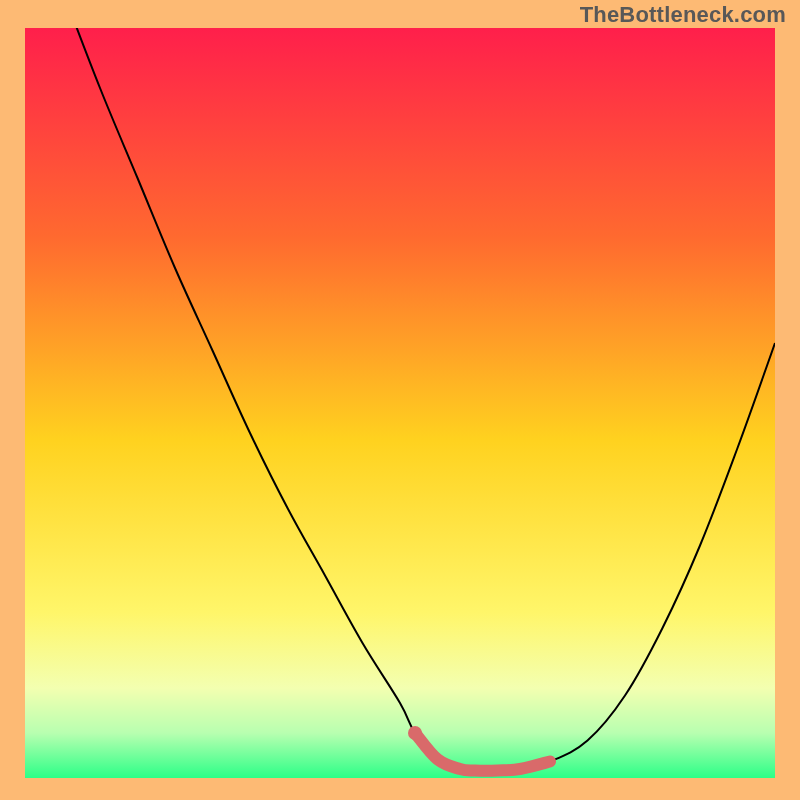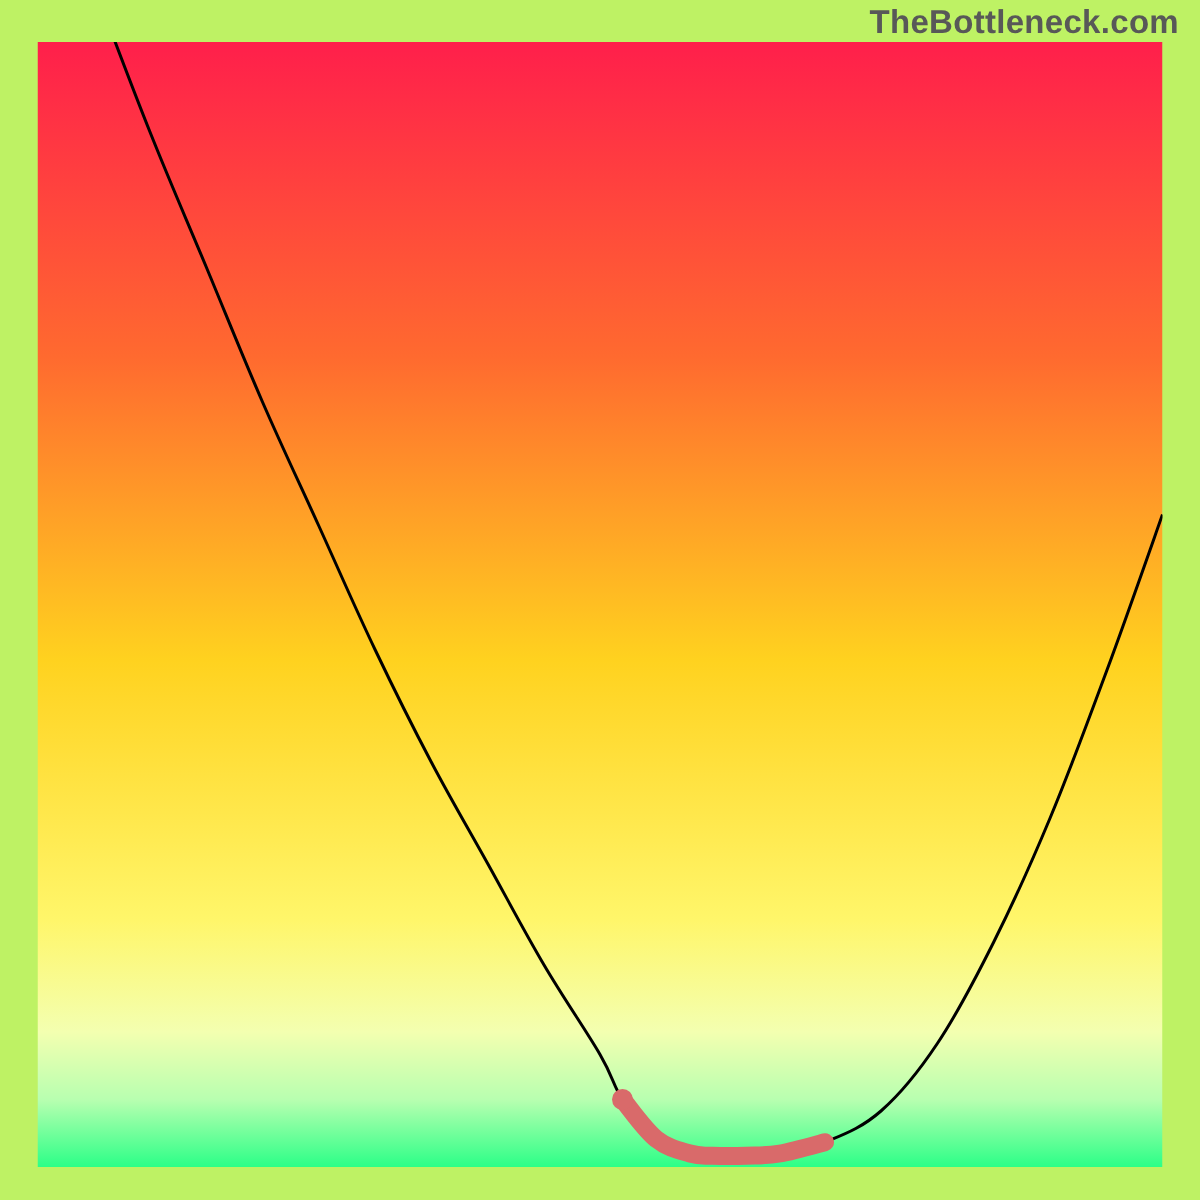--- a/index.html
+++ b/index.html
@@ -10,21 +10,21 @@
     background: #000;
     overflow: hidden;
     font-family: Arial, Helvetica, sans-serif;
   }
   .frame {
     position: absolute;
     left: 0;
     top: 0;
     width: 800px;
     height: 800px;
-    background: #bef264;
+    background: #fdba74;
   }
   .watermark {
     position: absolute;
     top: 2px;
     right: 14px;
     color: #585858;
     font-size: 22px;
     font-weight: 600;
     letter-spacing: 0.2px;
     user-select: none;

